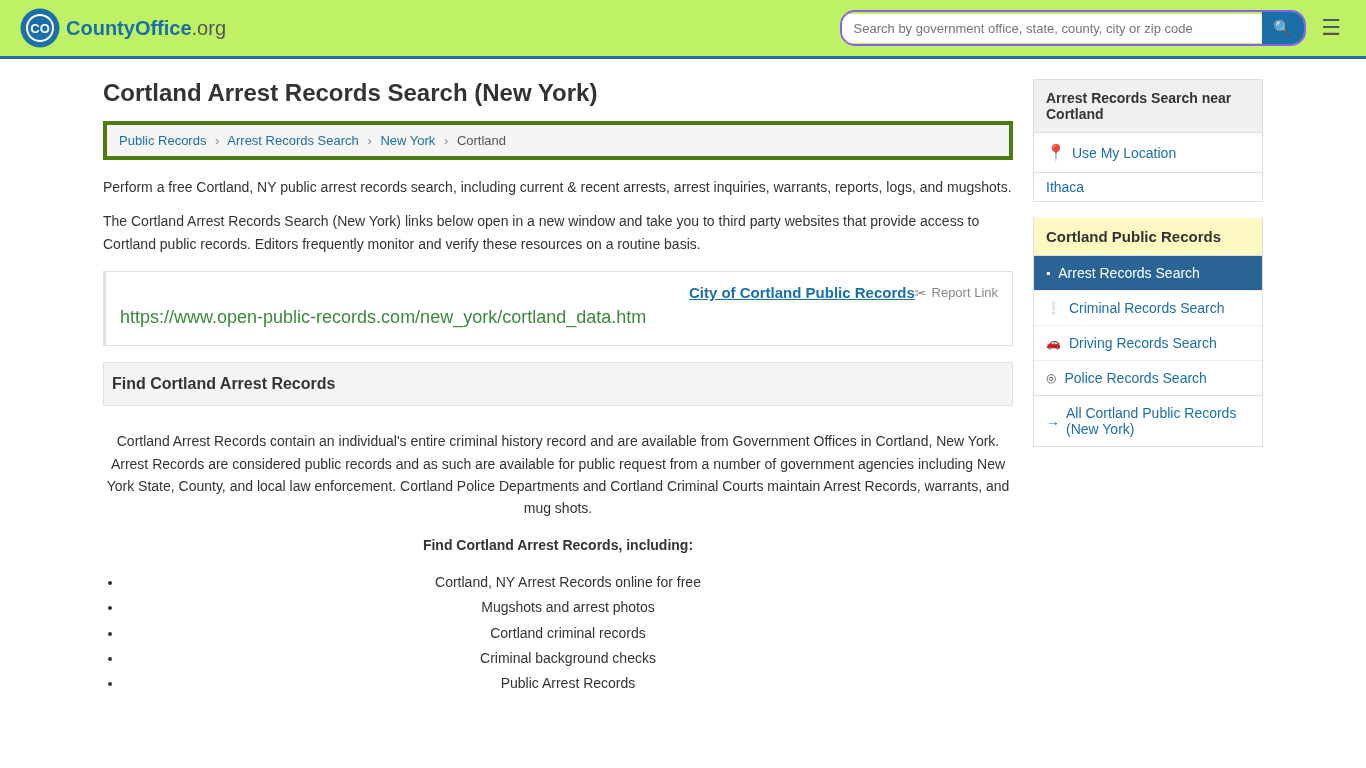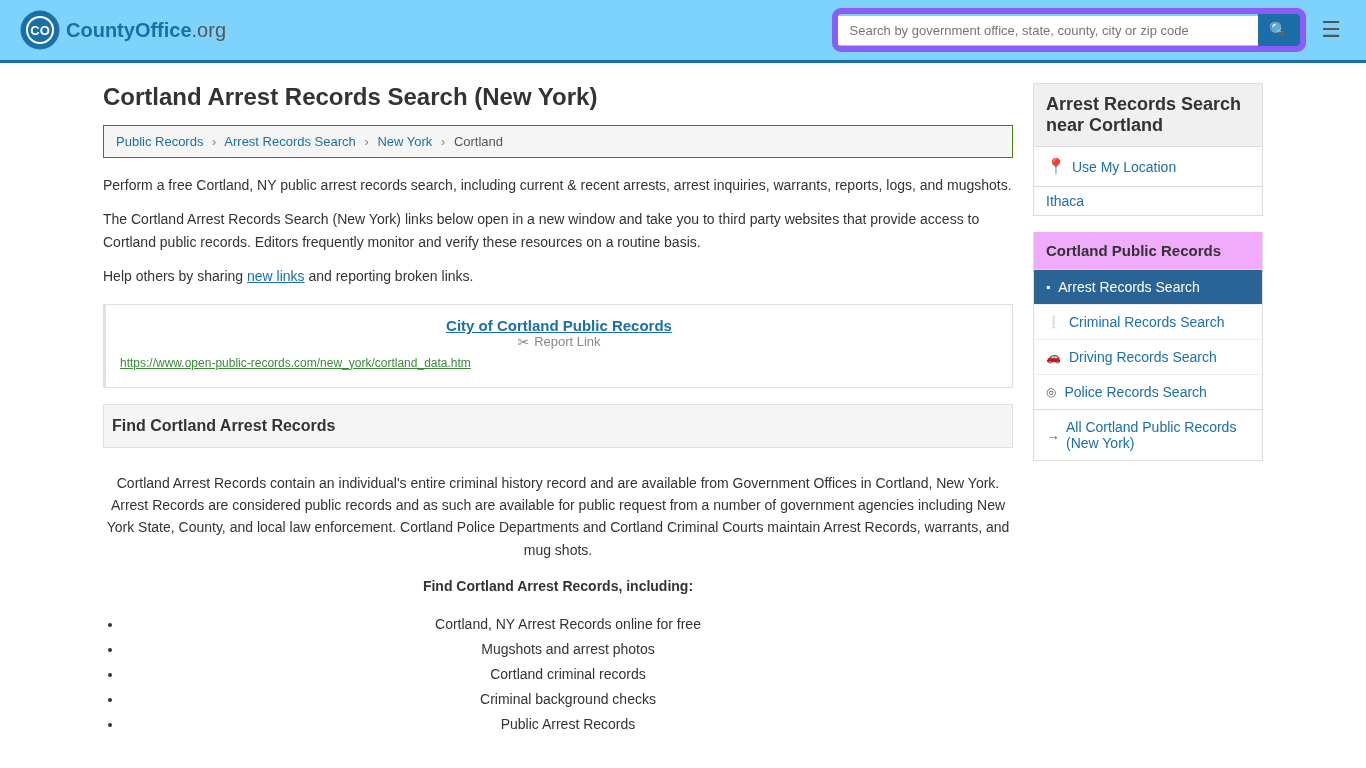--- a/index.html
+++ b/index.html
@@ -1,20 +1,20 @@
 <!DOCTYPE html>
 <html><head>
   <meta charset="utf-8">
   <style>
     * { box-sizing: border-box; margin: 0; padding: 0; }
     body { font-family: Arial, sans-serif; font-size: 14px; color: #333; background: #fff; }
 
     
     .header {
-      background: #7dd3fc;
+      background: #bef264;
       border-bottom: 3px solid #1a6fa8;
       padding: 8px 20px;
       display: flex;
       align-items: center;
       justify-content: space-between;
     }
     .logo-area {
       display: flex;
       align-items: center;
       gap: 6px;
@@ -29,22 +29,22 @@
       color: #1a6fa8;
     }
     .header-right {
       display: flex;
       align-items: center;
       gap: 10px;
     }
     .search-bar {
       display: flex;
       align-items: center;
-      border: 6px solid #8b5cf6;
-      border-radius: 9px;
+      border: 2px solid #8b5cf6;
+      border-radius: 15px;
       overflow: hidden;
     }
     .search-bar input {
       width: 420px;
       padding: 7px 12px;
       border: none;
       outline: none;
       font-size: 13px;
       color: #999;
     }
@@ -80,21 +80,21 @@
     .page-title {
       font-size: 24px;
       font-weight: bold;
       color: #333;
       margin-bottom: 14px;
     }
 
     
     .breadcrumb {
       background: #f5f5f5;
-      border: 1px solid #4d7c0f;
+      border: 4px solid #4d7c0f;
       padding: 8px 12px;
       font-size: 13px;
       margin-bottom: 16px;
       color: #555;
     }
     .breadcrumb a {
       color: #1a6fa8;
       text-decoration: none;
     }
     .breadcrumb .sep { margin: 0 5px; color: #888; }
@@ -116,42 +116,40 @@
       border-left: 3px solid #e0e0e0;
       padding: 12px 14px;
       margin: 16px 0;
       background: #fff;
     }
     .record-card-header {
       display: flex;
       justify-content: flex-end;
       align-items: center;
       margin-bottom: 6px;
-      flex-direction: column;
     }
     .record-card-title {
       font-size: 15px;
       font-weight: bold;
       color: #1a6fa8;
       text-decoration: underline;
       cursor: pointer;
     }
     .report-link {
       color: #888;
       font-size: 13px;
       cursor: pointer;
       display: flex;
       align-items: center;
       gap: 5px;
     }
     .record-card-url {
       color: #3a8a3a;
-      font-size: 12px;
+      font-size: 18px;
       margin-bottom: 5px;
-      text-decoration: underline;
     }
     .record-card-desc {
       font-size: 13px;
       color: #555;
     }
 
     
     .find-section {
       background: #f5f5f5;
       border: 1px solid #e0e0e0;
@@ -193,21 +191,21 @@
     
     .sidebar {
       width: 230px;
       flex-shrink: 0;
     }
 
     .sidebar-section-title {
       background: #f0f0f0;
       border: 1px solid #ddd;
       padding: 10px 12px;
-      font-size: 18px;
+      font-size: 14px;
       font-weight: bold;
       color: #333;
       margin-bottom: 0;
     }
 
     .sidebar-location {
       padding: 10px 12px;
       border: 1px solid #ddd;
       border-top: none;
     }
@@ -226,21 +224,21 @@
       display: block;
       color: #1a6fa8;
       font-size: 14px;
       text-decoration: none;
       padding: 6px 12px;
       border: 1px solid #ddd;
       border-top: none;
     }
 
     .sidebar-section-title2 {
-      background: #f0abfc;
+      background: #fef9c3;
       border: 1px solid #ddd;
       border-top: none;
       padding: 10px 12px;
       font-size: 15px;
       font-weight: bold;
       color: #333;
       margin-top: 16px;
     }
 
     .sidebar-nav {
@@ -320,23 +318,20 @@
       <span class="sep">›</span>
       <a href="#">Arrest Records Search</a>
       <span class="sep">›</span>
       <a href="#">New York</a>
       <span class="sep">›</span>
       <span>Cortland</span>
     </div>
 
     <p class="desc-text">Perform a free Cortland, NY public arrest records search, including current &amp; recent arrests, arrest inquiries, warrants, reports, logs, and mugshots.</p>
     <p class="desc-text">The Cortland Arrest Records Search (New York) links below open in a new window and take you to third party websites that provide access to Cortland public records. Editors frequently monitor and verify these resources on a routine basis.</p>
-    <p class="desc-text">
-      <span>Help others by sharing </span><a href="#">new links</a><span> and reporting broken links.</span>
-    </p>
 
     <div class="record-card">
       <div class="record-card-header">
         <span class="record-card-title">City of Cortland Public Records</span>
         <span class="report-link">
           <span style="font-size:14px;">✂</span>
           <span>Report Link</span>
         </span>
       </div>
       <div class="record-card-url">https://www.open-public-records.com/new_york/cortland_data.htm</div>

